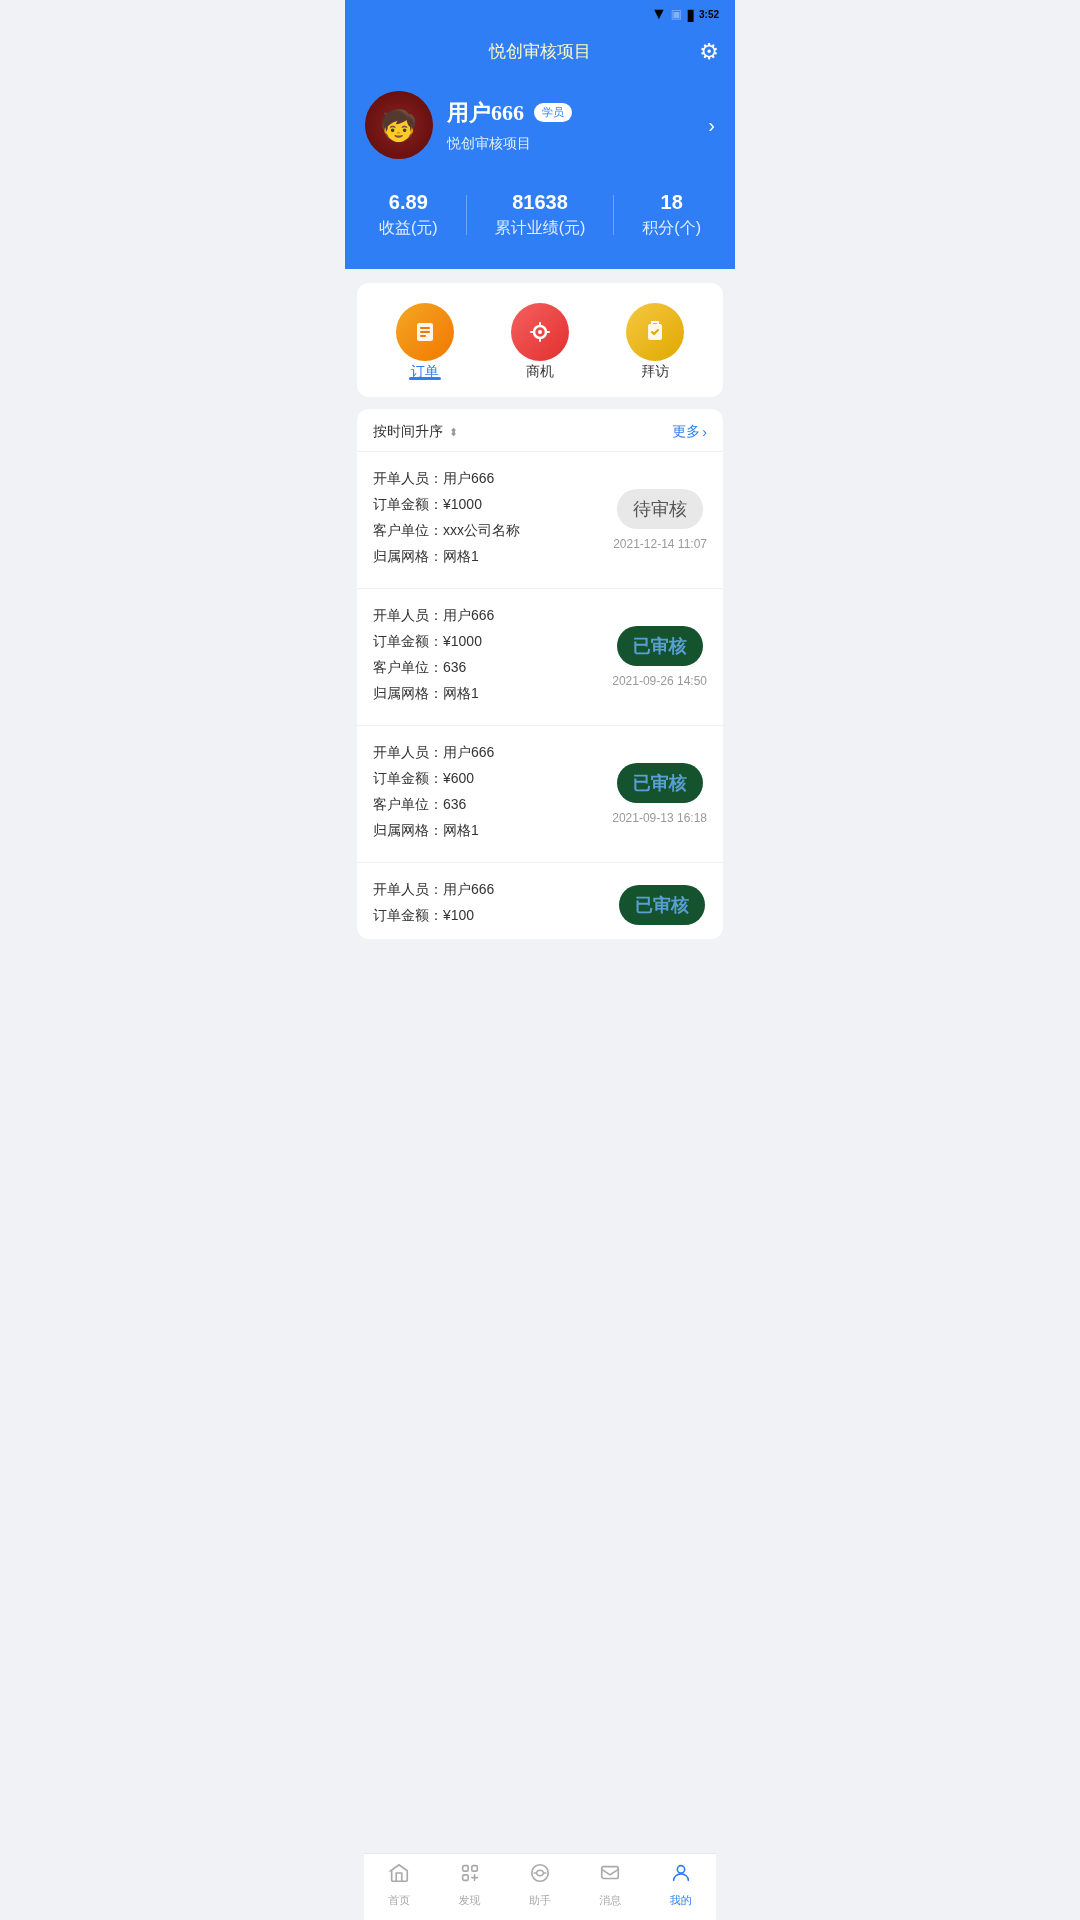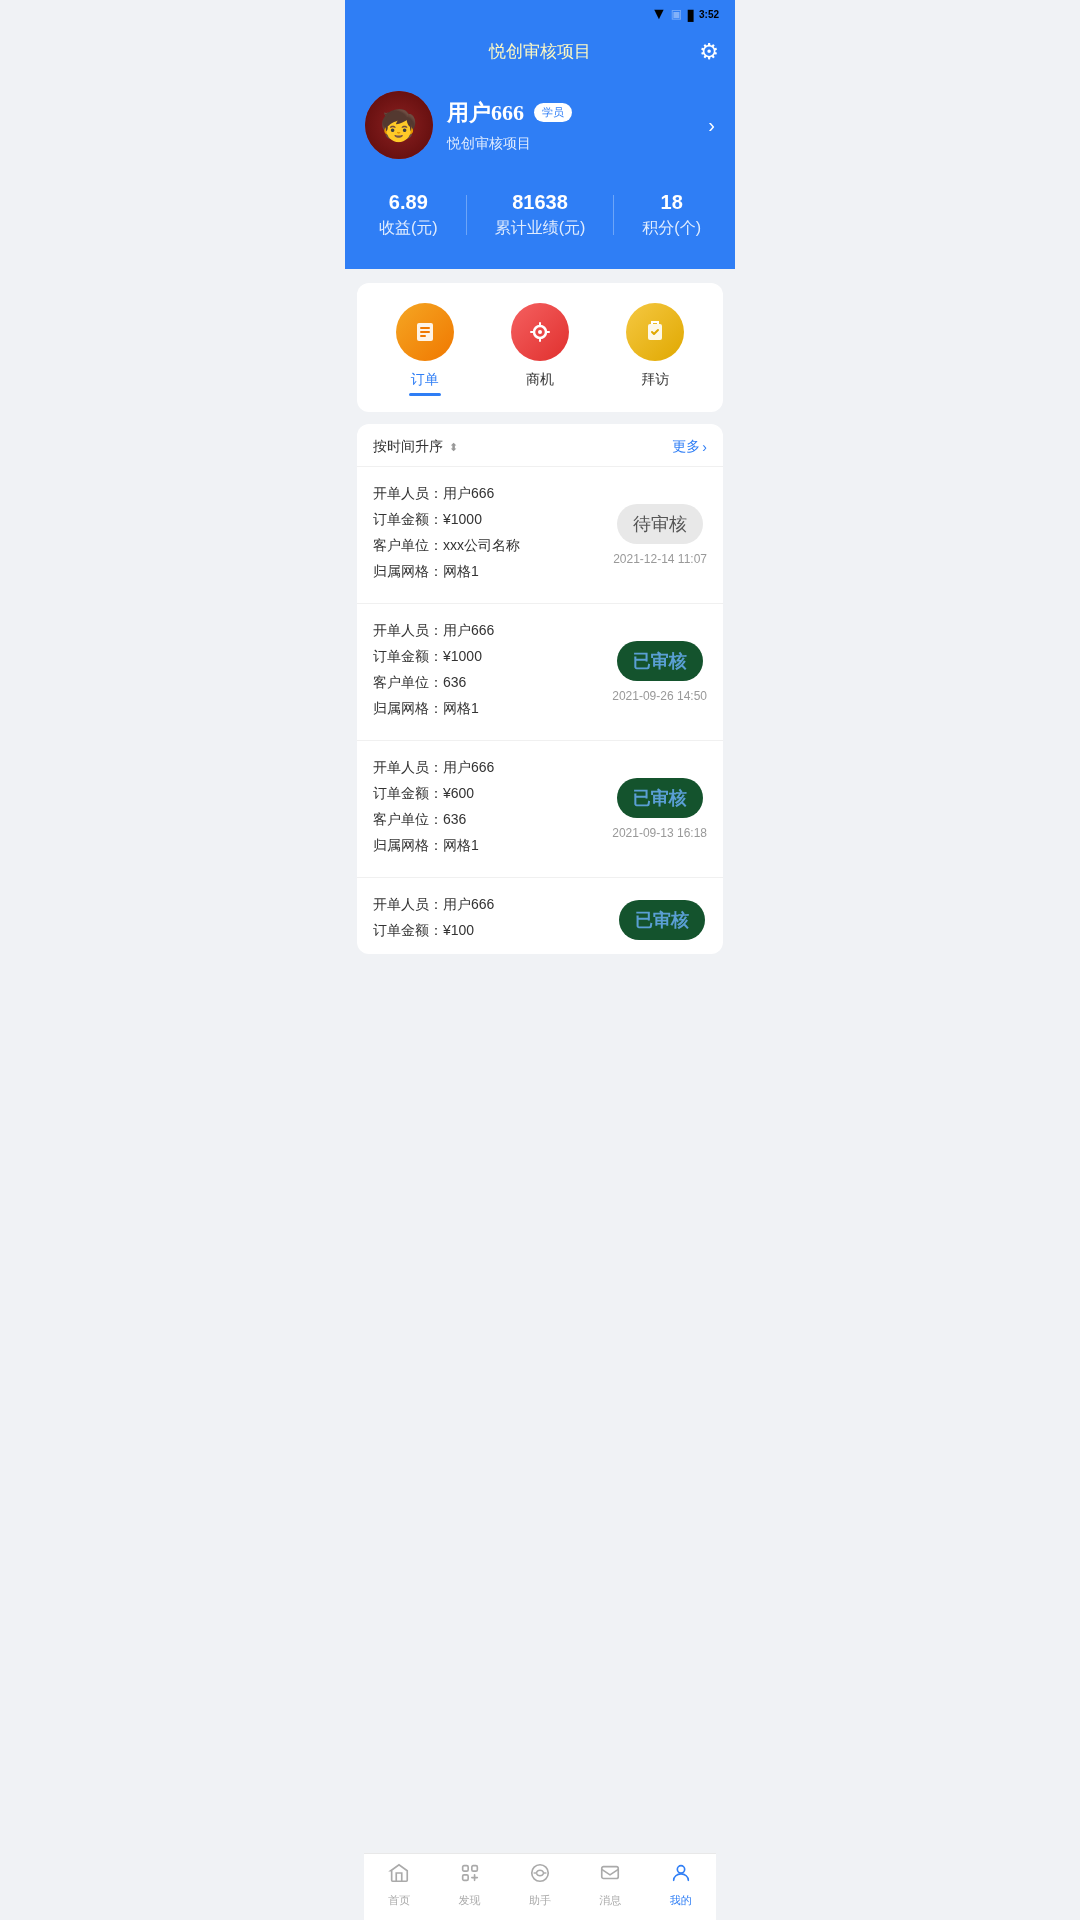--- a/index.html
+++ b/index.html
@@ -168,21 +168,21 @@
       padding: 20px 10px 16px 10px;
     }
     .tab-row {
       display: flex;
       justify-content: space-around;
     }
     .tab-item {
       display: flex;
       flex-direction: column;
       align-items: center;
-      gap: 10px;
+      gap: 2px;
       cursor: pointer;
     }
     .tab-icon-circle {
       width: 58px;
       height: 58px;
       border-radius: 50%;
       display: flex;
       align-items: center;
       justify-content: center;
       font-size: 26px;

